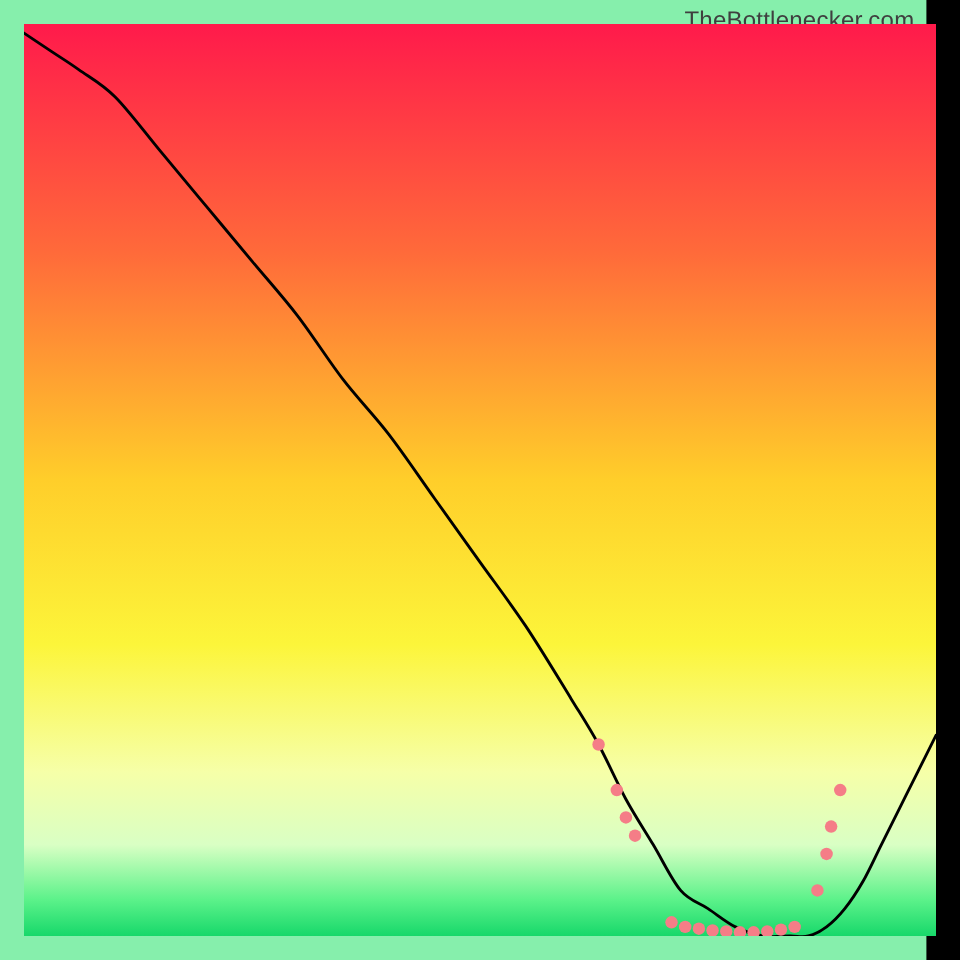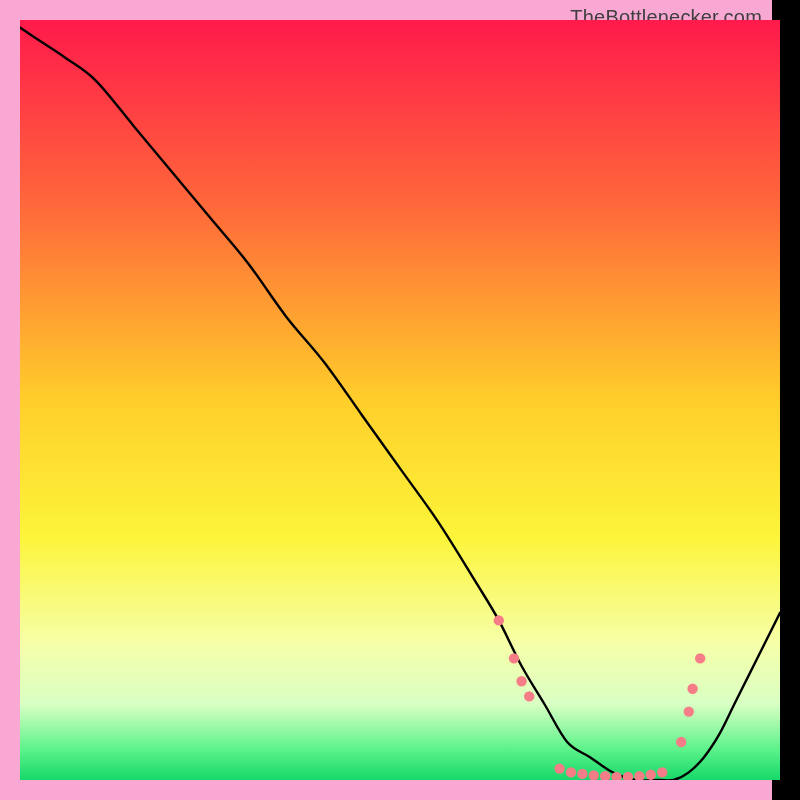--- a/index.html
+++ b/index.html
@@ -1,20 +1,20 @@
 <!DOCTYPE html>
 <html><head>
 <meta charset="utf-8">
 <style>
   * { margin: 0; padding: 0; box-sizing: border-box; }
   html, body { width: 800px; height: 800px; background: #000; overflow: hidden; }
   .frame {
     position: absolute;
     left: 0; top: 0; width: 772px; height: 800px;
-    background: #f9a8d4;
+    background: #86efac;
   }
   .watermark {
     position: absolute;
     top: 6px;
     right: 10px;
     color: #3f3f3f;
     font-family: Arial, Helvetica, sans-serif;
     font-size: 20px;
     letter-spacing: 0.2px;
   }

